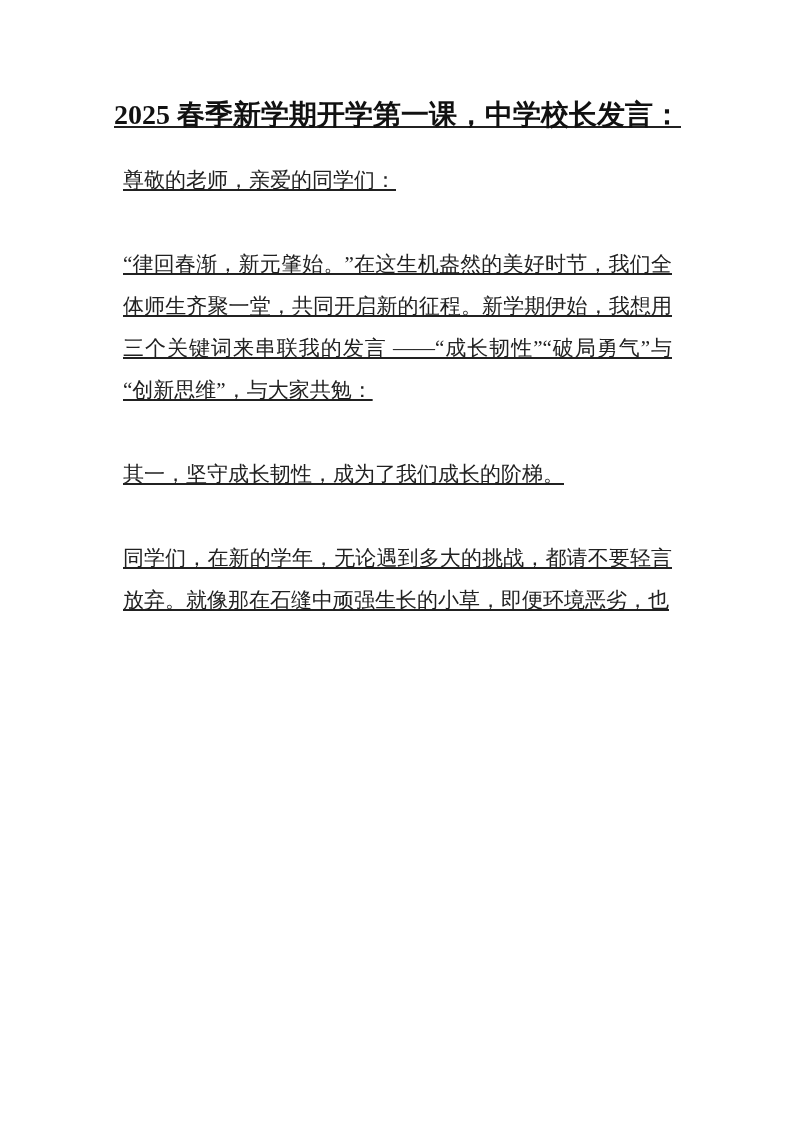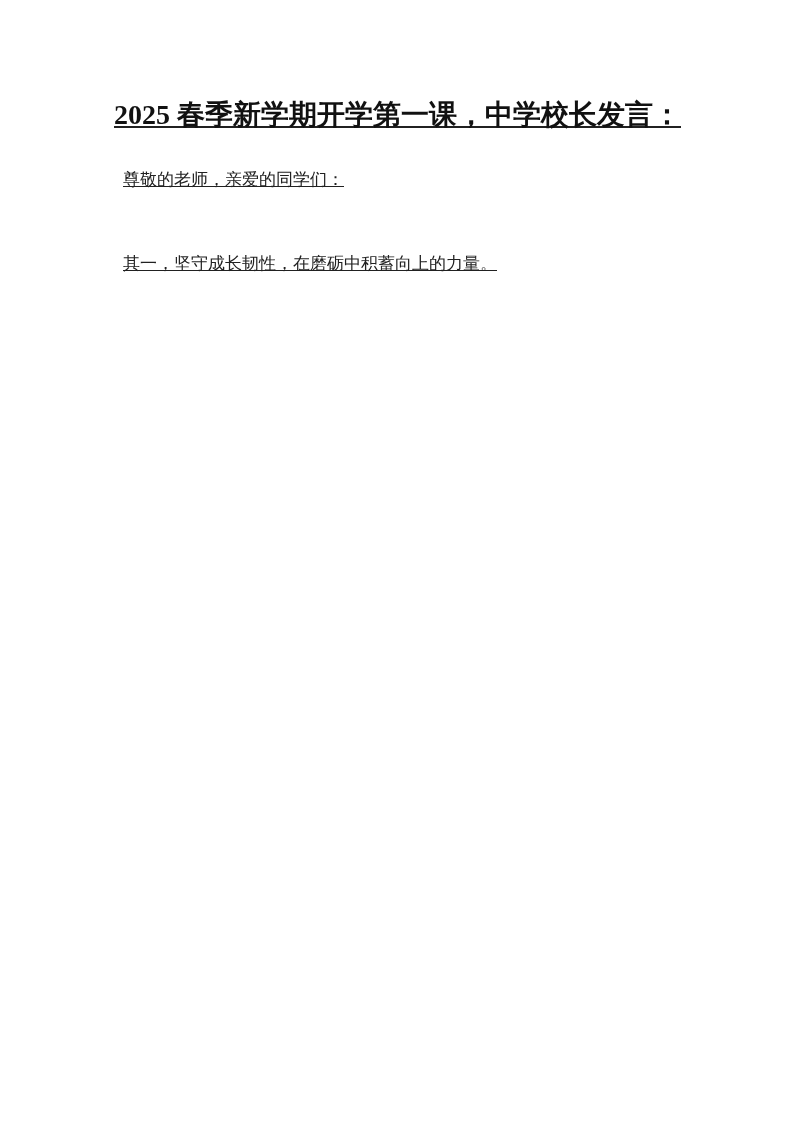--- a/index.html
+++ b/index.html
@@ -28,38 +28,40 @@
   }
   .title-line {
     display: block;
     font-size: 28px;
     line-height: 53px;
     white-space: nowrap;
     letter-spacing: 0;
   }
   .para {
     margin: 0 0 42px 0;
-    font-size: 17px;
+    font-size: 21px;
     line-height: 42px;
     text-align: justify;
     text-justify: inter-character;
     word-break: break-all;
   }
   .para:last-child {
     margin-bottom: 0;
   }
 </style>
 </head>
 <body>
 
 <div class="page">
   <h1 class="doc-title">
     <span class="title-line">2025 春季新学期开学第一课，中学校长发言：</span>
   </h1>
 
   <p class="para">尊敬的老师，亲爱的同学们：</p>
 
 
+  <p class="para">“律回春渐，新元肇始。”在这生机盎然的美好时节，我们全体师生齐聚一堂，共同开启新的征程。新学期伊始，我想用三个关键词来串联我的发言 ——“成长韧性”“破局勇气”与 “创新思维”，与大家共勉：</p>
 
-  <p class="para">其一，坚守成长韧性，在磨砺中积蓄向上的力量。</p>
+  <p class="para">其一，坚守成长韧性，成为了我们成长的阶梯。</p>
 
 
+  <p class="para">同学们，在新的学年，无论遇到多大的挑战，都请不要轻言放弃。就像那在石缝中顽强生长的小草，即便环境恶劣，也</p>
 </div>
 
 </body></html>

